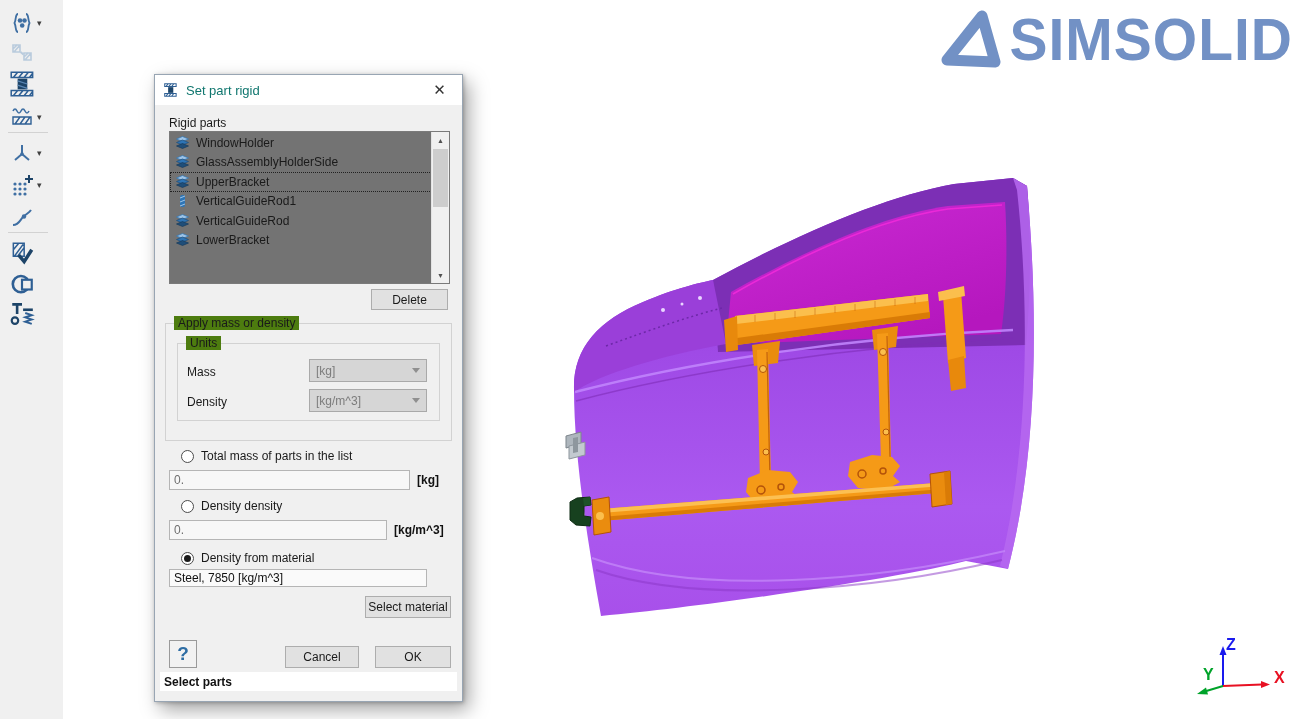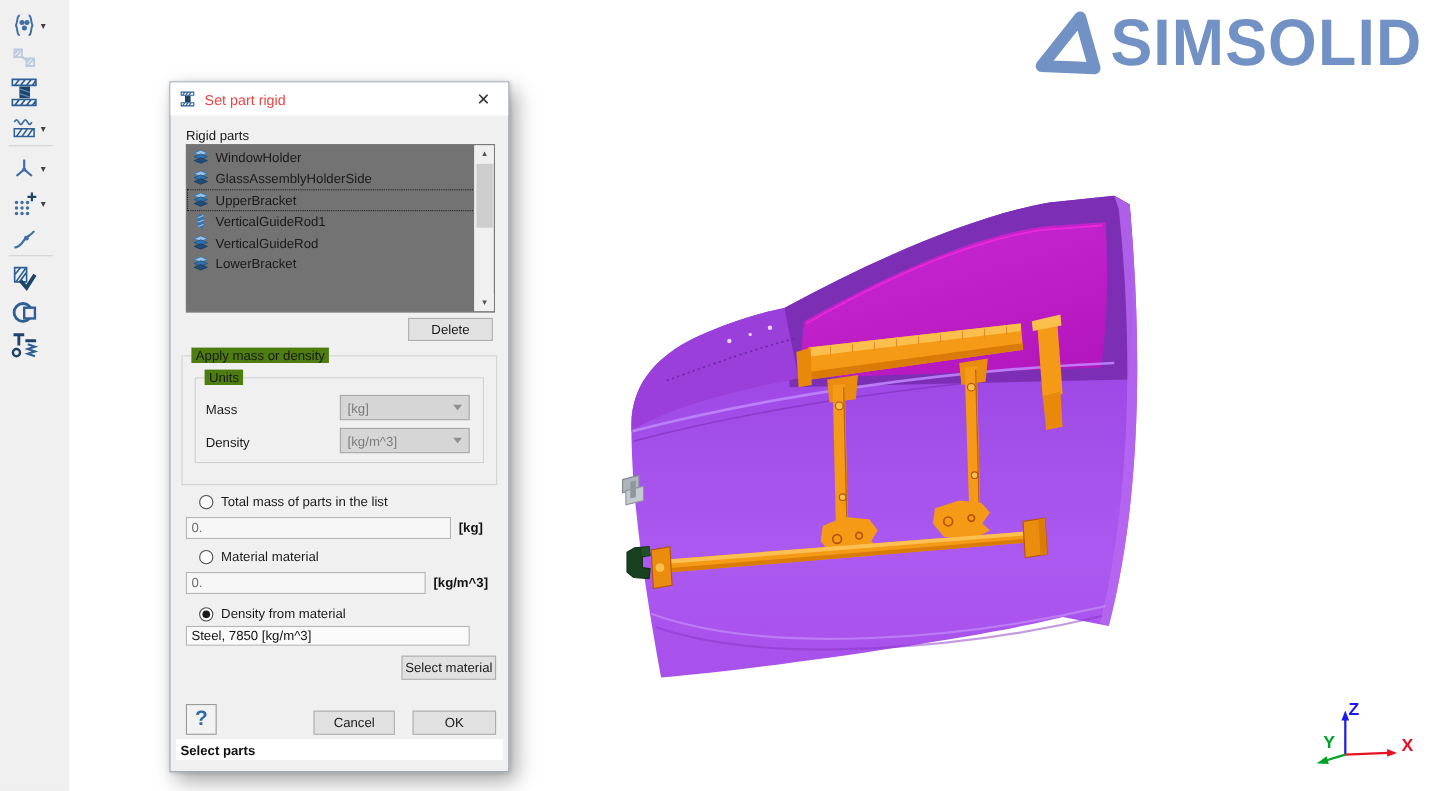--- a/index.html
+++ b/index.html
@@ -31,21 +31,21 @@
 
   
   .dialog{
     position:absolute;left:154px;top:74px;width:307px;height:626px;
     background:#f0f0f0;border:1px solid #98a5b3;
     box-shadow:6px 8px 18px rgba(0,0,0,.35), 1px 1px 4px rgba(0,0,0,.25);
     z-index:10;font-size:12px;color:#1a1a1a;
   }
   .titlebar{position:absolute;left:0;top:0;right:0;height:30px;background:#ffffff;display:flex;align-items:center;}
   .titlebar .ticon{margin:0 7px 0 8px;}
-  .title-text{font-size:13px;color:#ef4444;}
+  .title-text{font-size:13px;color:#0f766e;}
   .close-btn{margin-left:auto;width:45px;height:30px;display:flex;align-items:center;justify-content:center;
     font-size:15px;color:#333;cursor:pointer;}
 
   .lbl{position:absolute;color:#1a1a1a;}
 
   .partlist{
     position:absolute;left:14px;top:56px;width:279px;height:151px;
     background:#737373;border:1px solid #7a7a7a;overflow:hidden;
   }
   .rows{position:absolute;left:0;top:1px;right:17px;}
@@ -439,21 +439,21 @@
 
   <div class="radio" style="left:14px;top:374px">
     <span class="rdot"></span>
     <span>Total mass of parts in the list</span>
   </div>
   <div class="tfield" style="left:14px;top:395px;width:241px;height:20px">0.</div>
   <div class="unit" style="left:262px;top:398px">[kg]</div>
 
   <div class="radio" style="left:14px;top:424px">
     <span class="rdot"></span>
-    <span>Material material</span>
+    <span>Density density</span>
   </div>
   <div class="tfield" style="left:14px;top:445px;width:218px;height:20px">0.</div>
   <div class="unit" style="left:239px;top:448px">[kg/m^3]</div>
 
   <div class="radio checked" style="left:14px;top:476px">
     <span class="rdot"></span>
     <span>Density from material</span>
   </div>
   <div class="tfield dark" style="left:14px;top:494px;width:258px;height:18px">Steel, 7850 [kg/m^3]</div>
 

